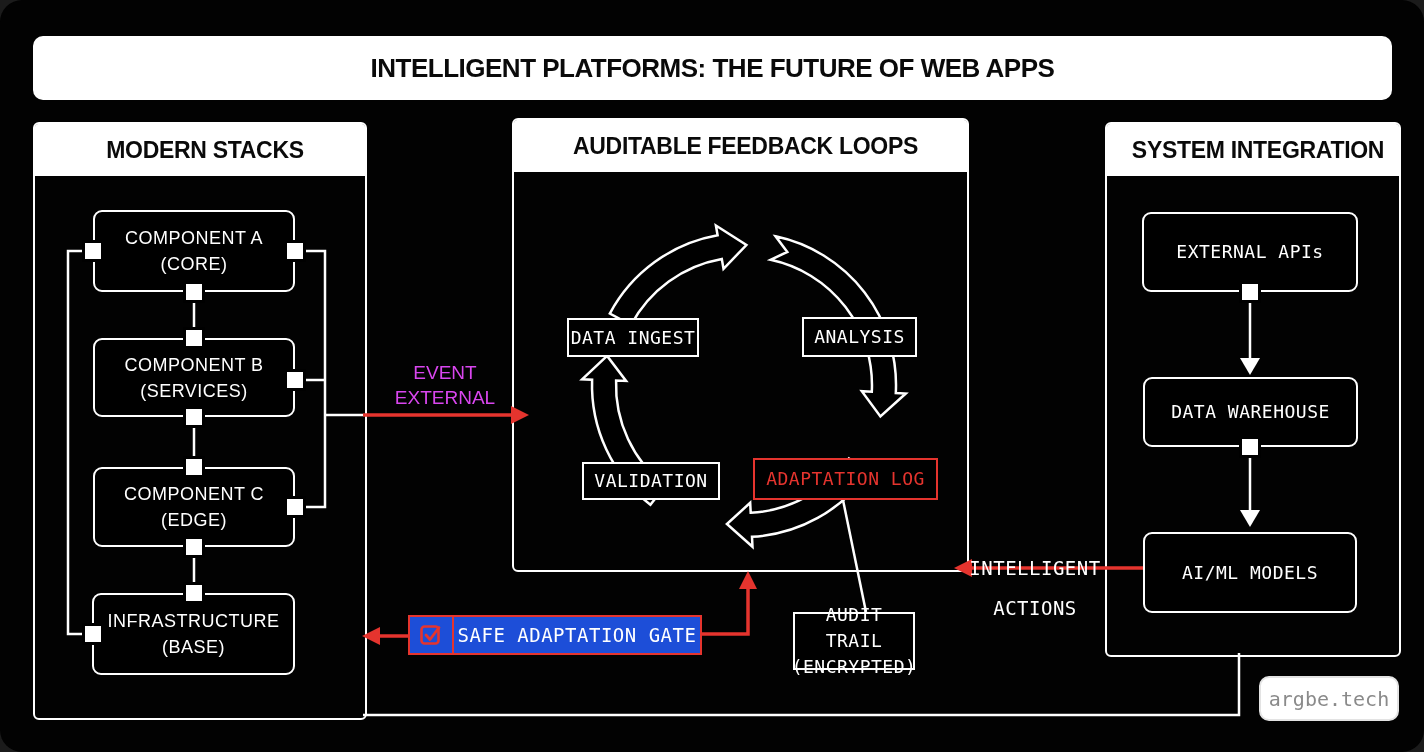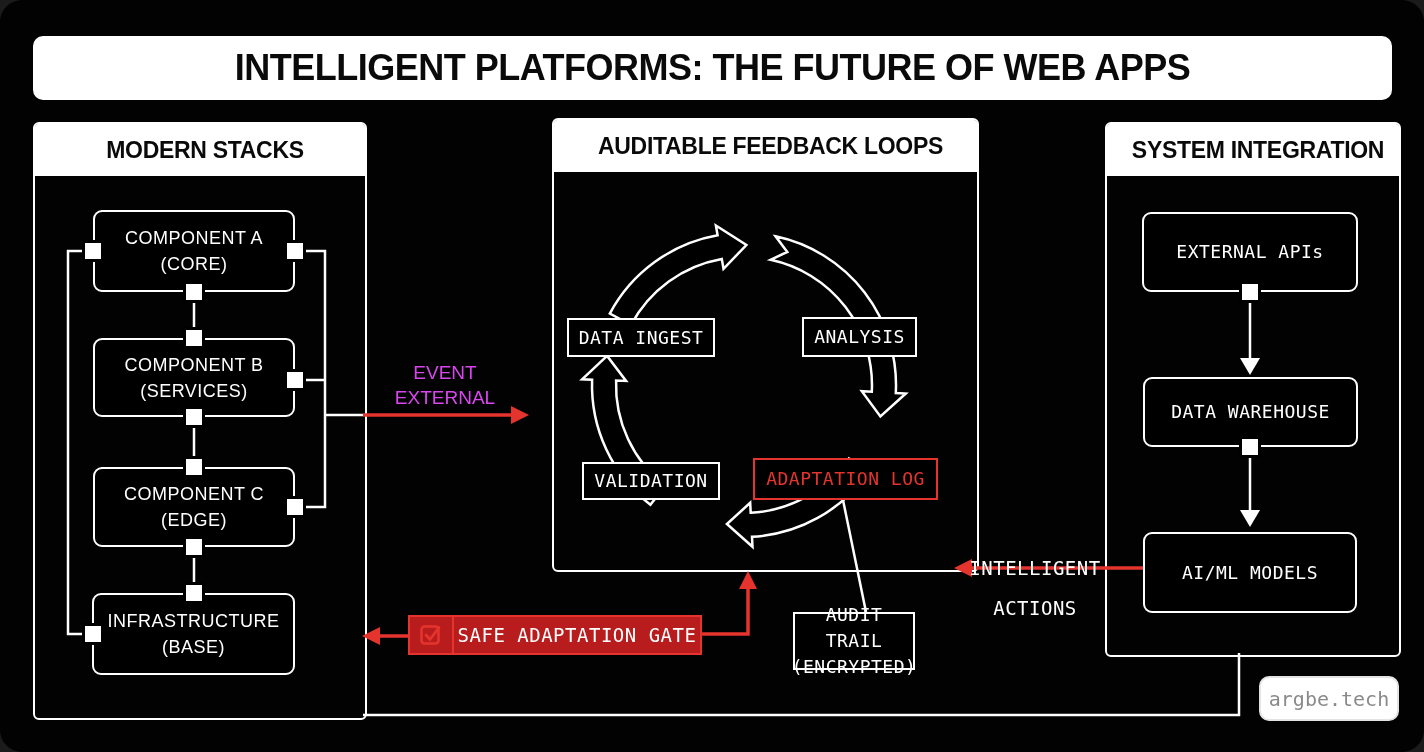--- a/index.html
+++ b/index.html
@@ -3,40 +3,40 @@
 <meta charset="utf-8">
 <style>
   html,body{margin:0;padding:0;background:#1b1b1b;}
   .stage{position:relative;width:1424px;height:752px;background:#020202;border-radius:22px;overflow:hidden;
          font-family:"Liberation Sans","DejaVu Sans",sans-serif;}
   .abs{position:absolute;}
   .mono{font-family:"DejaVu Sans Mono","Liberation Mono",monospace;}
 
   .titlebar{left:33px;top:36px;width:1359px;height:64px;background:#ffffff;border-radius:10px;
             display:flex;align-items:center;justify-content:center;}
-  .titlebar h1{margin:0;font-size:36px;font-weight:700;letter-spacing:-.5px;color:#0a0a0a;white-space:nowrap;}
+  .titlebar h1{margin:0;font-size:26px;font-weight:700;letter-spacing:-.5px;color:#0a0a0a;white-space:nowrap;}
 
   .panel{border:2.5px solid #ffffff;border-radius:6px;background:transparent;}
   .panel-head{position:absolute;left:0;top:0;right:0;height:52px;background:#ffffff;border-radius:3px 3px 0 0;
               display:flex;align-items:center;justify-content:center;}
   .panel-head span{font-size:23px;font-weight:700;letter-spacing:-.3px;color:#0a0a0a;white-space:nowrap;margin-left:10px;}
 
   svg.layer{left:0;top:0;pointer-events:none;}
 
   .node-box{background:#000;border:2.5px solid #fff;color:#fff;display:flex;flex-direction:column;
             align-items:center;justify-content:center;text-align:center;box-sizing:border-box;}
   .rounded{border-radius:9px;}
   .bx18{font-size:18px;line-height:26px;letter-spacing:.5px;}
   .bx19{font-size:18px;line-height:24px;letter-spacing:.5px;}
   .red-box{border-color:#e5342e;color:#e5342e;}
 
   .lbl{color:#d946ef;font-size:19px;line-height:25px;text-align:center;white-space:nowrap;}
   .lbl-mono{color:#ffffff;font-size:19px;text-align:center;white-space:nowrap;letter-spacing:.5px;margin-top:20px;}
 
-  .gate{left:408px;top:615px;width:294px;height:40px;border:2.5px solid #e5342e;background:#b91c1c;
+  .gate{left:408px;top:615px;width:294px;height:40px;border:2.5px solid #e5342e;background:#1d4ed8;
         display:flex;box-sizing:border-box;}
   .gate-icon-cell{width:42px;border-right:2.5px solid #e5342e;display:flex;align-items:center;justify-content:center;}
   .gate-text-cell{flex:1;display:flex;align-items:center;justify-content:center;color:#fff;
                   font-size:19px;letter-spacing:.5px;white-space:nowrap;}
 
   .watermark{left:1259px;top:676px;width:136px;height:41px;border:2px solid #e3e3e3;border-radius:10px;
              background:#ffffff;display:flex;align-items:center;justify-content:center;
              color:#8a8a8a;font-size:20px;}
 </style>
 </head>
@@ -46,21 +46,21 @@
 
   <div class="abs titlebar">
     <h1>INTELLIGENT PLATFORMS: THE FUTURE OF WEB APPS</h1>
   </div>
 
   <div class="abs panel" style="left:33px;top:122px;width:330px;height:594px;">
     <div class="panel-head">
       <span>MODERN STACKS</span>
     </div>
   </div>
-  <div class="abs panel" style="left:552px;top:118px;width:423px;height:450px;">
+  <div class="abs panel" style="left:512px;top:118px;width:423px;height:450px;padding-left:30px;">
     <div class="panel-head">
       <span>AUDITABLE FEEDBACK LOOPS</span>
     </div>
   </div>
   <div class="abs panel" style="left:1105px;top:122px;width:292px;height:531px;">
     <div class="panel-head">
       <span>SYSTEM INTEGRATION</span>
     </div>
   </div>
 
@@ -112,21 +112,21 @@
   </div>
   <div class="abs node-box rounded bx18" style="left:93px;top:467px;width:202px;height:80px;">
     <span>COMPONENT C</span>
     <span>(EDGE)</span>
   </div>
   <div class="abs node-box rounded bx18" style="left:92px;top:593px;width:203px;height:82px;">
     <span>INFRASTRUCTURE</span>
     <span>(BASE)</span>
   </div>
 
-  <div class="abs node-box bx19 mono" style="left:567px;top:318px;width:148px;height:39px;align-items:center;">
+  <div class="abs node-box bx19 mono" style="left:567px;top:318px;width:132px;height:39px;align-items:center;">
     <span>DATA INGEST</span>
   </div>
   <div class="abs node-box bx19 mono" style="left:802px;top:317px;width:115px;height:40px;">
     <span>ANALYSIS</span>
   </div>
   <div class="abs node-box bx19 mono" style="left:582px;top:462px;width:138px;height:38px;">
     <span>VALIDATION</span>
   </div>
   <div class="abs node-box bx19 mono red-box" style="left:753px;top:458px;width:185px;height:42px;">
     <span>ADAPTATION LOG</span>

